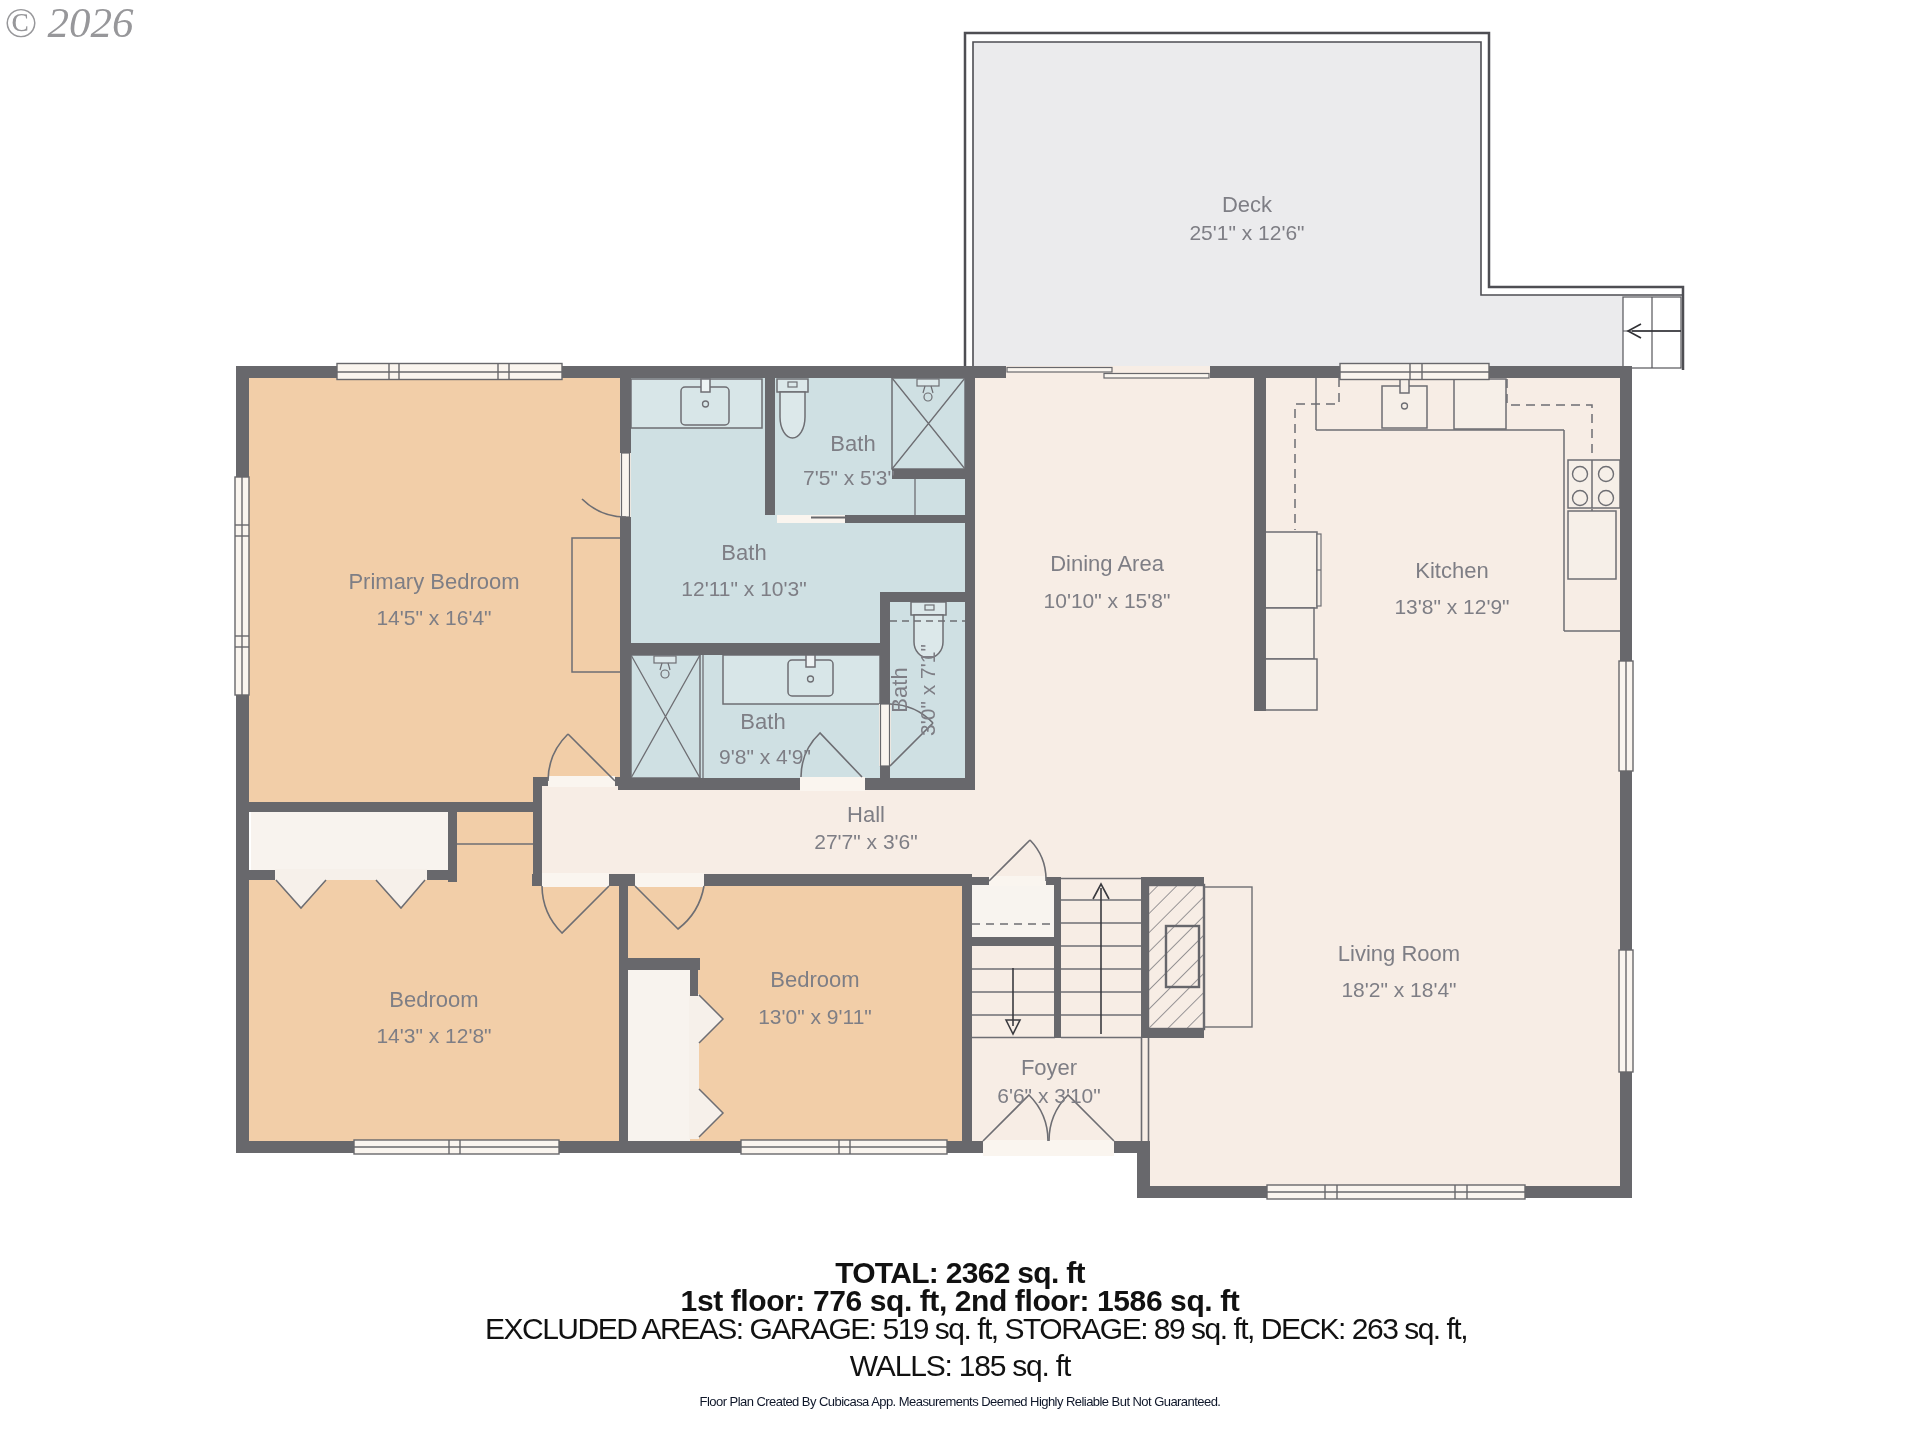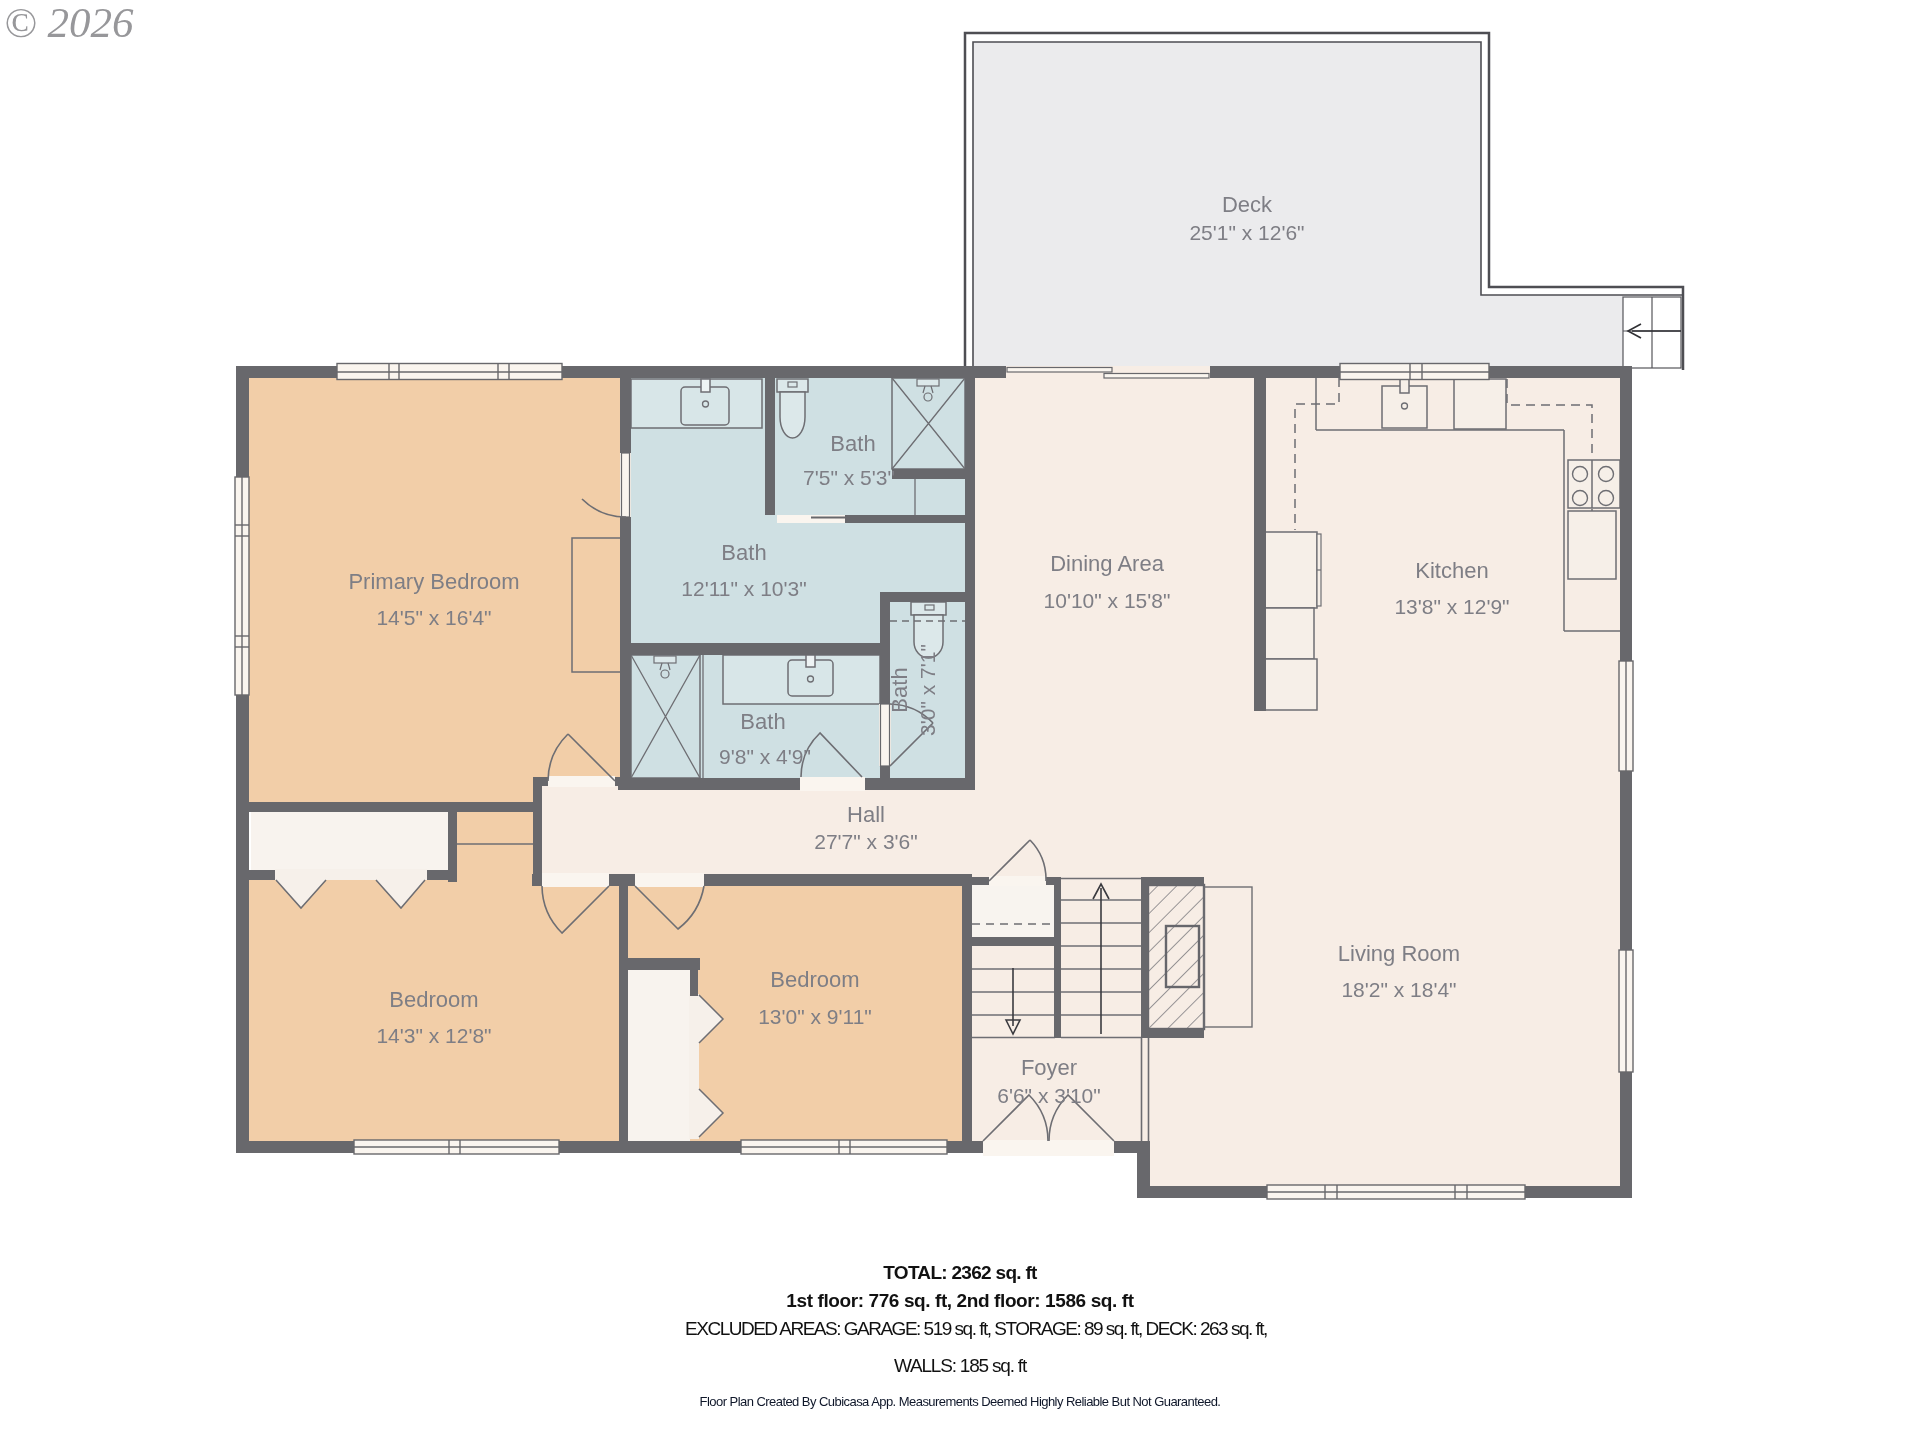--- a/index.html
+++ b/index.html
@@ -415,21 +415,21 @@
 <text class="lbl" x="815" y="987">Bedroom</text>
 <text class="dim" x="815" y="1024">13'0" x 9'11"</text>
 
 <text class="lbl" x="1049" y="1075">Foyer</text>
 <text class="dim" x="1049" y="1103">6'6" x 3'10"</text>
 </g>
 </svg>
 
 <div style="position:absolute;left:4px;top:1px;color:#97979a;font-family:'Liberation Serif',serif;font-size:43px;line-height:43px;font-style:italic;">© 2026</div>
 
-<div style="position:absolute;left:0;top:1259px;width:1920px;text-align:center;color:#111111;font-size:19px;line-height:28px;">
+<div style="position:absolute;left:0;top:1259px;width:1920px;text-align:center;color:#111111;font-size:30px;line-height:28px;">
 <div style="font-weight:bold;letter-spacing:-0.7px;">TOTAL: 2362 sq. ft</div>
 <div style="letter-spacing:-0.4px;font-weight:bold;">1st floor: 776 sq. ft, 2nd floor: 1586 sq. ft</div>
 <div style="letter-spacing:-1.5px;margin-left:32px;">EXCLUDED AREAS: GARAGE: 519 sq. ft, STORAGE: 89 sq. ft, DECK: 263 sq. ft,</div>
 <div style="letter-spacing:-1.2px;margin-top:9px;">WALLS: 185 sq. ft</div>
 </div>
 
 <div style="position:absolute;left:0;top:1394px;width:1920px;text-align:center;color:#0f172a;font-size:13px;letter-spacing:-0.55px;">Floor Plan Created By Cubicasa App. Measurements Deemed Highly Reliable But Not Guaranteed.</div>
 </div>
 
 </body></html>

